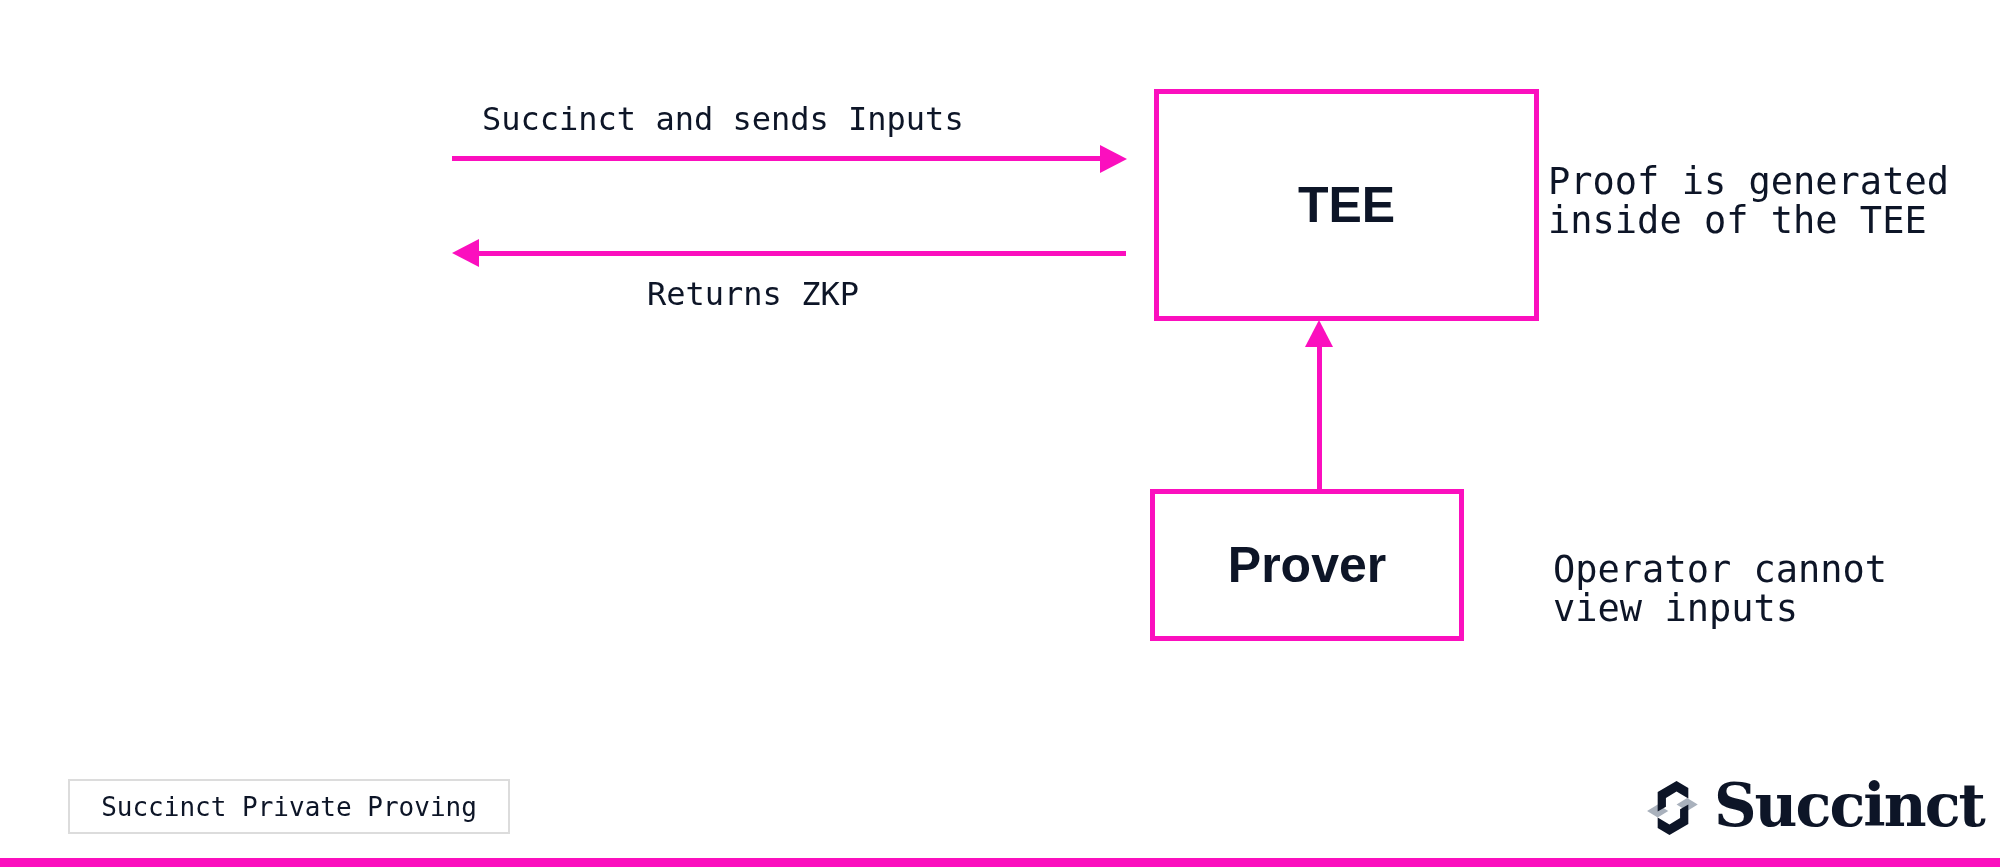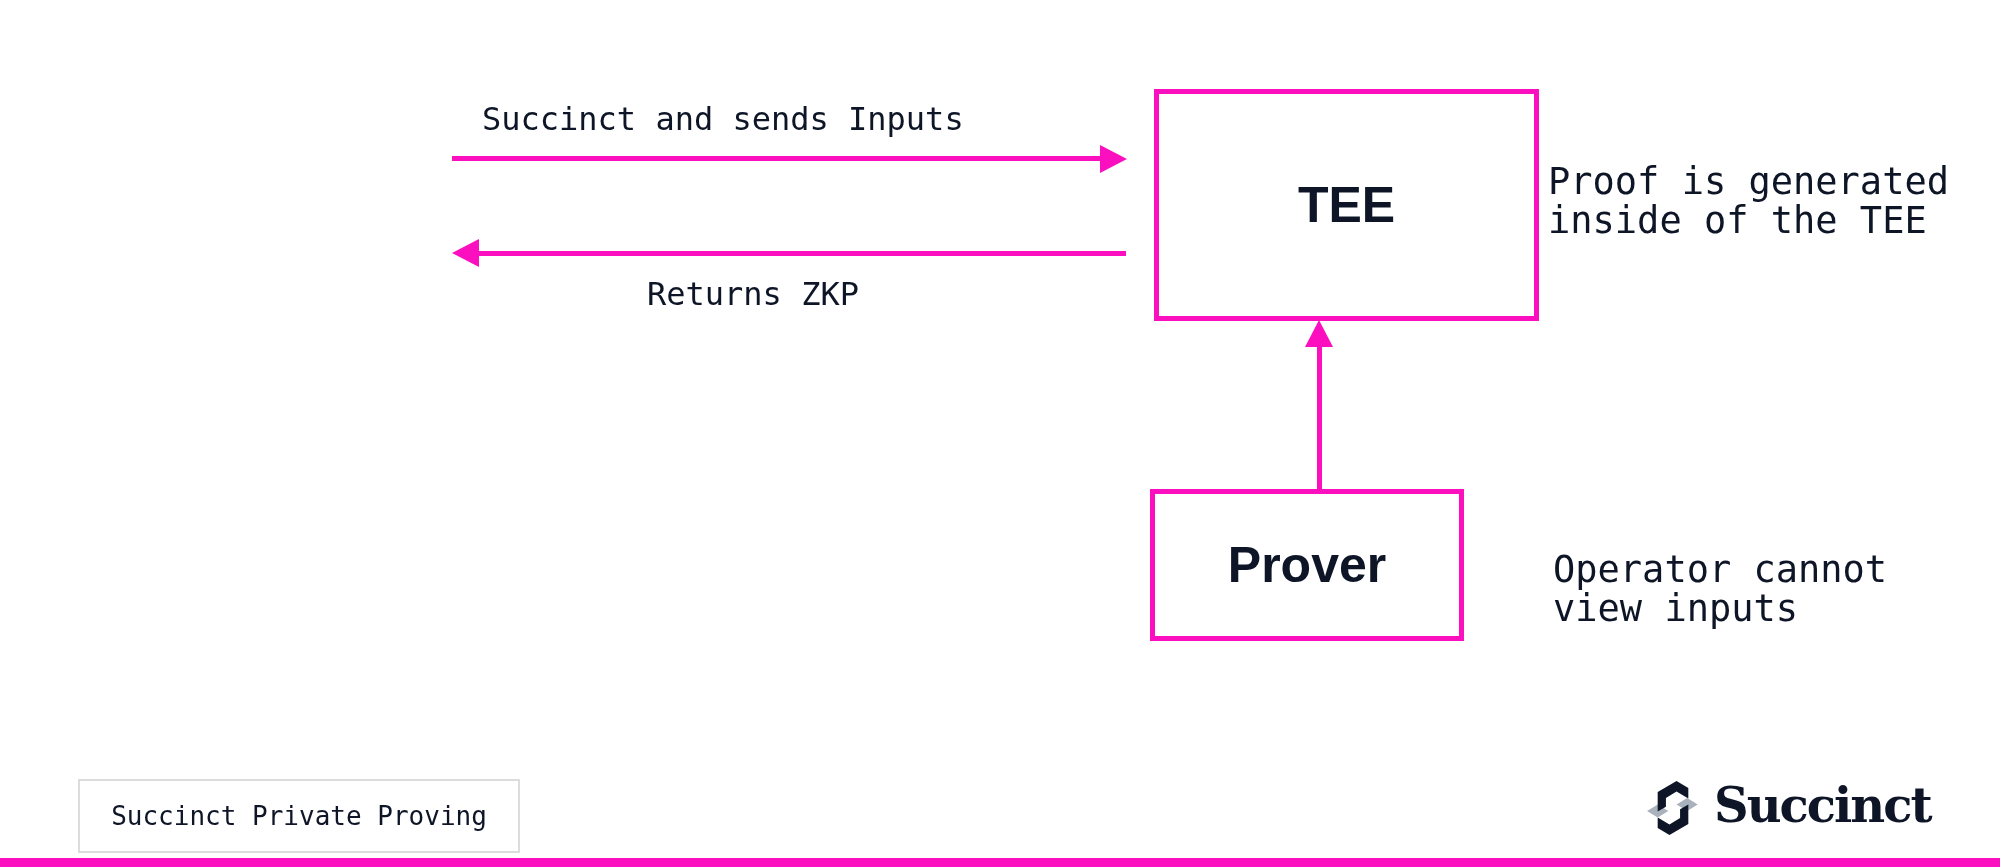--- a/index.html
+++ b/index.html
@@ -43,32 +43,32 @@
   #label-encrypts{left:482px;top:102px;font-size:32px;line-height:34px;}
   #label-returns{left:647px;top:277px;font-size:32px;line-height:34px;}
   .note{
     position:absolute;font-family:"DejaVu Sans Mono","Liberation Mono",monospace;
     color:var(--ink);font-size:37px;line-height:39px;white-space:nowrap;
   }
   #note-tee{left:1548px;top:162px;}
   #note-prover{left:1553px;top:550px;}
 
   #caption-box{
-    position:absolute;left:68px;top:779px;width:442px;height:74px;box-sizing:border-box;
+    position:absolute;left:68px;top:779px;width:442px;height:55px;box-sizing:border-box;
     border:2px solid var(--caption-border);background:var(--background);
-    display:flex;align-items:center;justify-content:center;margin-left:10px;
+    display:flex;align-items:center;justify-content:center;
   }
   #caption-box .caption-text{
     font-family:"DejaVu Sans Mono","Liberation Mono",monospace;font-size:26px;color:var(--ink);white-space:nowrap;
   }
 
   #brand{position:absolute;left:1640px;top:772px;height:72px;display:flex;align-items:center;gap:8px;}
   #brand .wordmark{
     font-family:"DejaVu Serif","Liberation Serif",serif;font-weight:bold;
-    font-size:48px;letter-spacing:-2px;color:var(--ink);margin-top:-6px;white-space:nowrap;
+    font-size:59px;letter-spacing:-2px;color:var(--ink);margin-top:-6px;white-space:nowrap;
   }
 
   #bottom-bar{position:absolute;left:0;top:858px;width:2000px;height:9px;background:var(--accent);}
 </style>
 </head>
 <body>
 
 <div id="stage">
 
 

